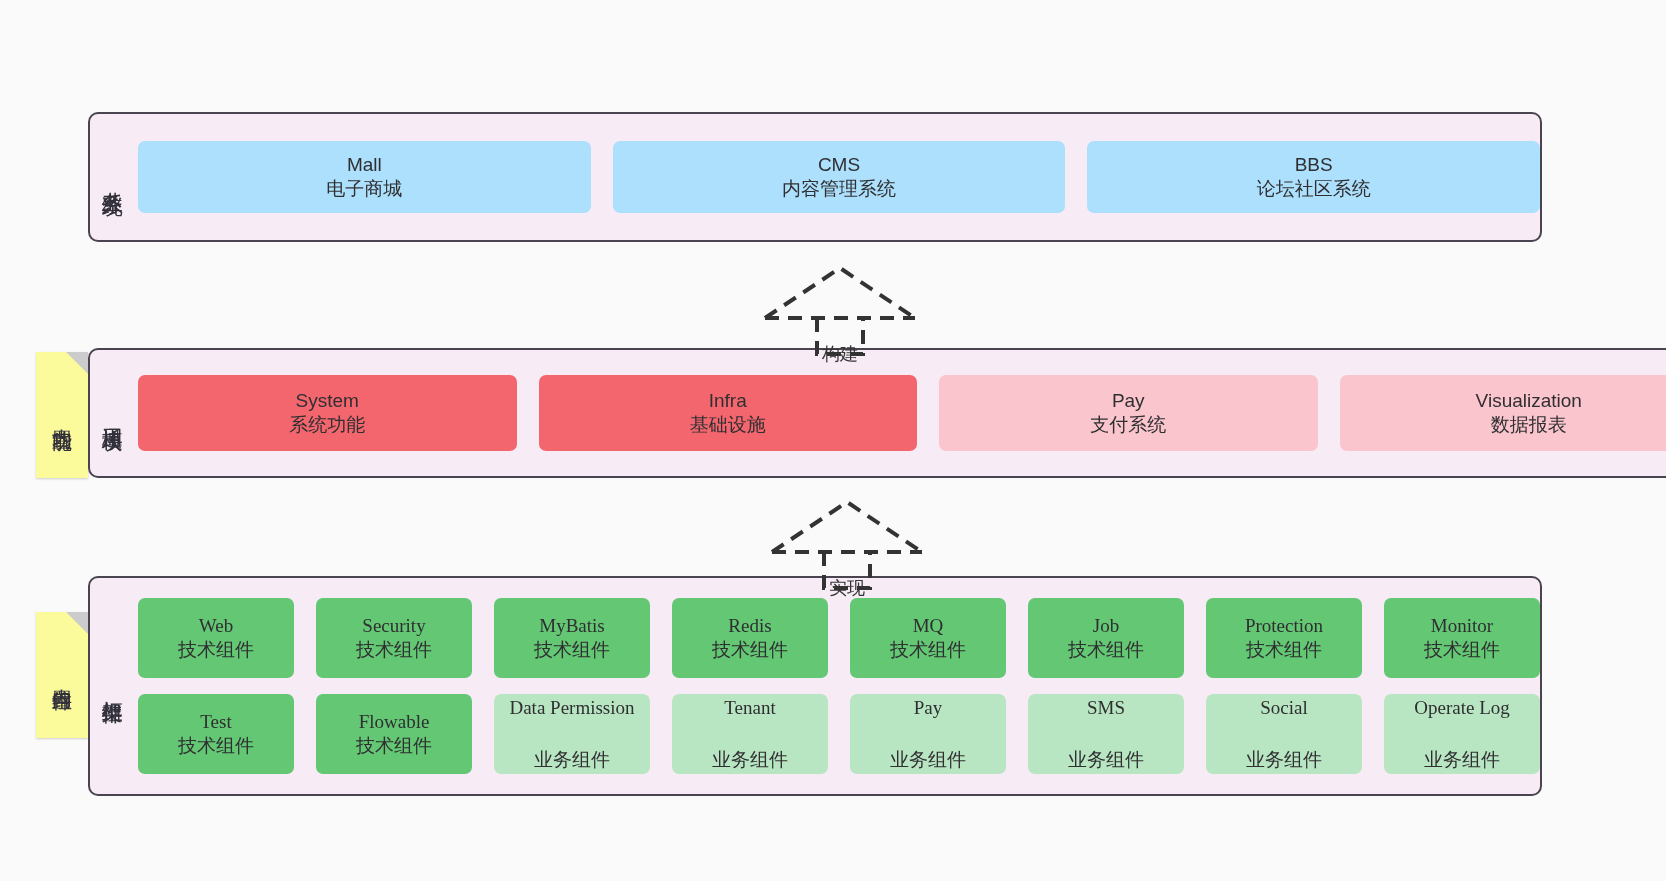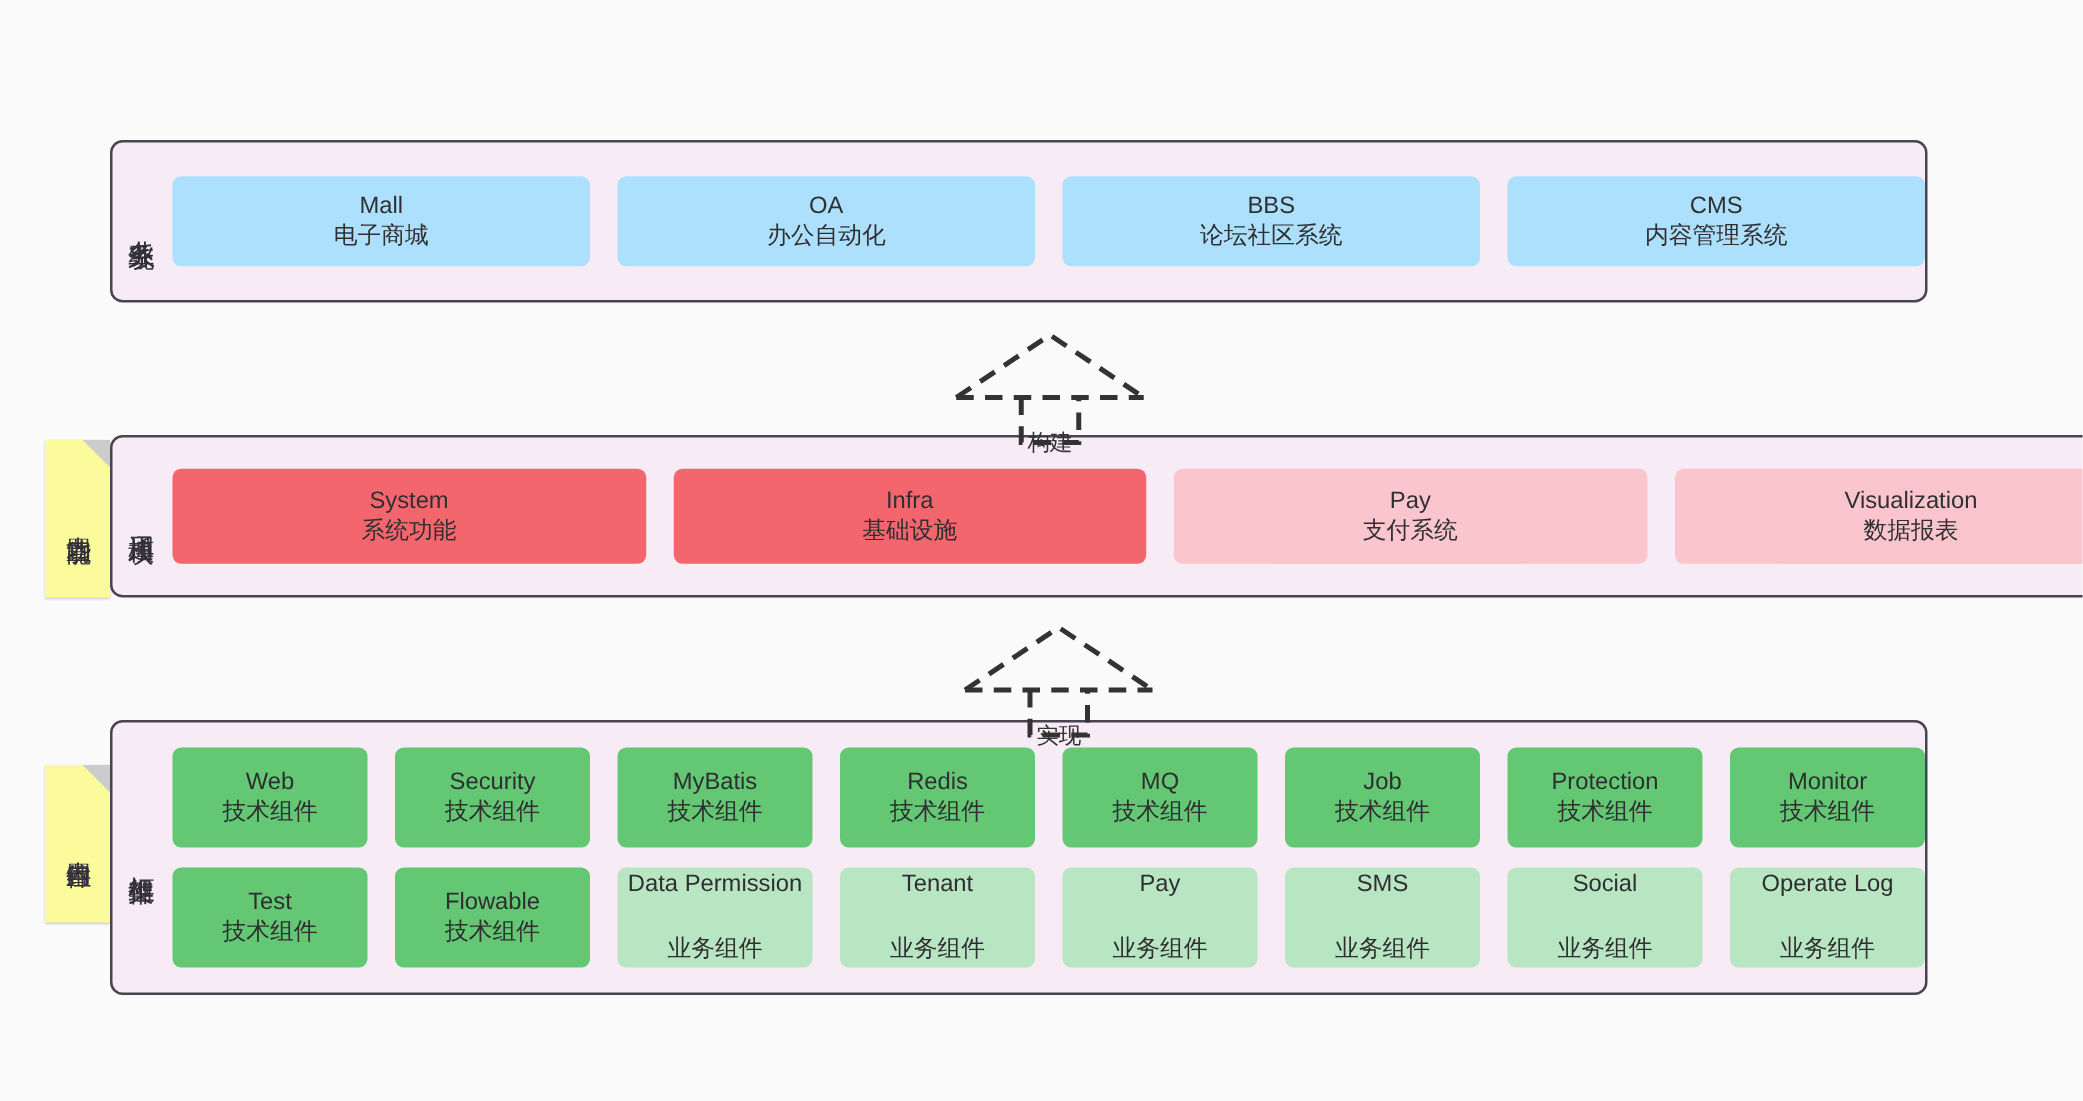--- a/index.html
+++ b/index.html
@@ -83,21 +83,21 @@
   .c-green      { background: #63c773; }
   .c-lightgreen { background: #b9e6c2; gap: 28px; }
 
   
   #band-business { left: 88px;  top: 112px; width: 1454px; height: 130px; }
   #band-modules  { left: 88px;  top: 348px; width: 1632px; height: 130px; }
   #band-framework{ left: 88px;  top: 576px; width: 1454px; height: 220px; }
 
   #band-business .cell  { height: 72px; }
   #band-modules  .cell  { height: 76px; }
-  #band-framework .cell { height: 80px; }
+  #band-framework .cell { height: 80px; font-family: Liberation Serif, serif; }
 
   #band-business .band-body,
   #band-modules  .band-body { padding-right: 0; }
 
   
   #band-framework .row { padding-right: 0; }
 
   
   .sticky {
     position: absolute;
@@ -152,30 +152,26 @@
 
 <div class="band" id="band-business">
   <div class="band-label">业务系统</div>
   <div class="band-body">
     <div class="row" id="row-business">
         <div class="cell c-blue">
           <div class="en">Mall</div>
           <div class="cn">电子商城</div>
         </div>
         <div class="cell c-blue">
-          <div class="en">OA</div>
-          <div class="cn">办公自动化</div>
+          <div class="en">CMS</div>
+          <div class="cn">内容管理系统</div>
         </div>
         <div class="cell c-blue">
           <div class="en">BBS</div>
           <div class="cn">论坛社区系统</div>
-        </div>
-        <div class="cell c-blue">
-          <div class="en">CMS</div>
-          <div class="cn">内容管理系统</div>
         </div>
       </div>
   </div>
 </div>
 
 <div class="sticky" id="sticky-functions">内置功能</div>
 <div class="band" id="band-modules">
   <div class="band-label">通用模块</div>
   <div class="band-body">
     <div class="row" id="row-modules">

